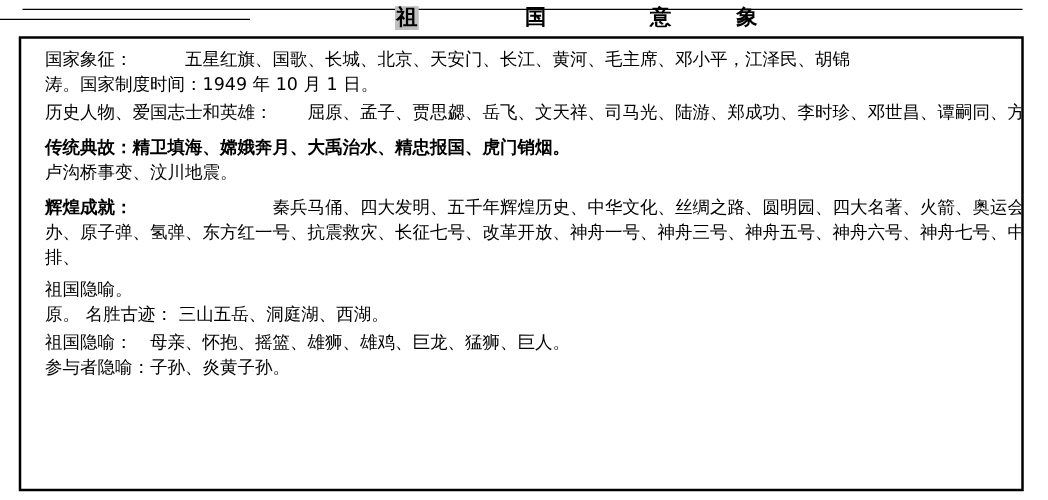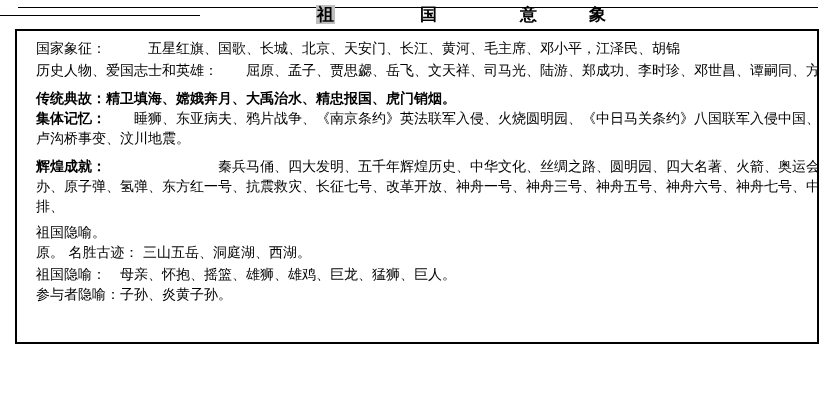--- a/index.html
+++ b/index.html
@@ -14,21 +14,21 @@
   
   .title{position:absolute;top:5px;left:0;width:838px;height:20px;font-size:17px;font-weight:bold;line-height:19px;}
   .title .tc{position:absolute;top:0;}
   .tc0{left:316px;}
   .tc1{left:420px;}
   .tc2{left:520px;}
   .tc3{left:589px;}
   .tc.hl{background:#bfbfbf;padding:0 1px;}
   
   .doc-box{
-    position:absolute;top:29px;left:15px;width:804px;height:315px;
+    position:absolute;top:29px;left:15px;width:804px;height:364px;
     border:2px solid #000;box-sizing:border-box;
     padding:7px 8px 0 19px;overflow:hidden;
   }
   .ln{height:20px;line-height:20px;font-size:14px;white-space:nowrap;}
   .seg{display:inline;}
   .b{font-weight:bold;}
   .g2{margin-top:2px;}
   .g6{margin-top:6px;}
   .g8{margin-top:8px;}
 </style>
@@ -42,27 +42,27 @@
   <span class="tc tc0 hl" style="background: rgb(191, 191, 191);">祖</span>
   <span class="tc tc1">国</span>
   <span class="tc tc2">意</span>
   <span class="tc tc3">象</span>
 </div>
 
 <div class="doc-box">
 
   <div class="ln"><span class="seg">国家象征：</span><span class="seg">　　　五星红旗、国歌、长城、北京、天安门、长江、黄河、毛主席、邓小平，江泽民、胡锦</span></div>
 
+  <div class="ln"><span class="seg">涛。国家制度时间：1949 年 10 月 1 日。</span></div>
 
   <div class="ln g2"><span class="seg">历史人物、爱国志士和英雄：</span><span class="seg">　　屈原、孟子、贾思勰、岳飞、文天祥、司马光、陆游、郑成功、李时珍、邓世昌、谭嗣同、方志敏、</span></div>
 
 
   <div class="ln g8"><span class="seg b">传统典故：</span><span class="seg b">精卫填海、嫦娥奔月、大禹治水、精忠报国、虎门销烟。</span></div>
 
-  <div class="ln"><span class="seg b">集体记忆：</span><span class="seg">　　睡狮、东亚病夫、鸦片战争、《南京条约》英法联军入侵、火烧圆明园、《中日马关条约》八国联军入侵中国、</span></div>
 
   <div class="ln"><span class="seg">卢沟桥事变、汶川地震。</span></div>
 
   <div class="ln g8"><span class="seg b">辉煌成就：</span><span class="seg">　　　　　　　　秦兵马俑、四大发明、五千年辉煌历史、中华文化、丝绸之路、圆明园、四大名著、火箭、奥运会成功举</span></div>
 
   <div class="ln"><span class="seg">办、原子弹、氢弹、东方红一号、抗震救灾、长征七号、改革开放、神舟一号、神舟三号、神舟五号、神舟六号、神舟七号、中国女</span></div>
 
   <div class="ln"><span class="seg">排、</span></div>
 
   <div class="ln g6"><span class="seg">祖国隐喻。</span></div>

